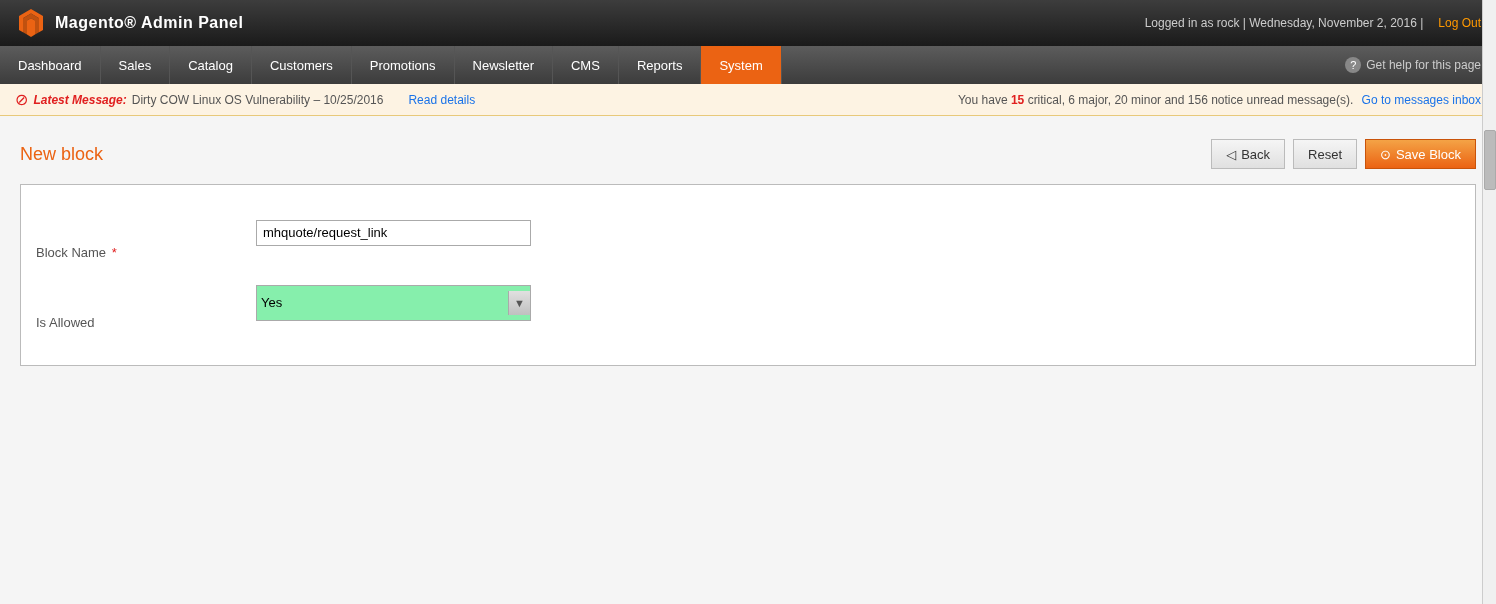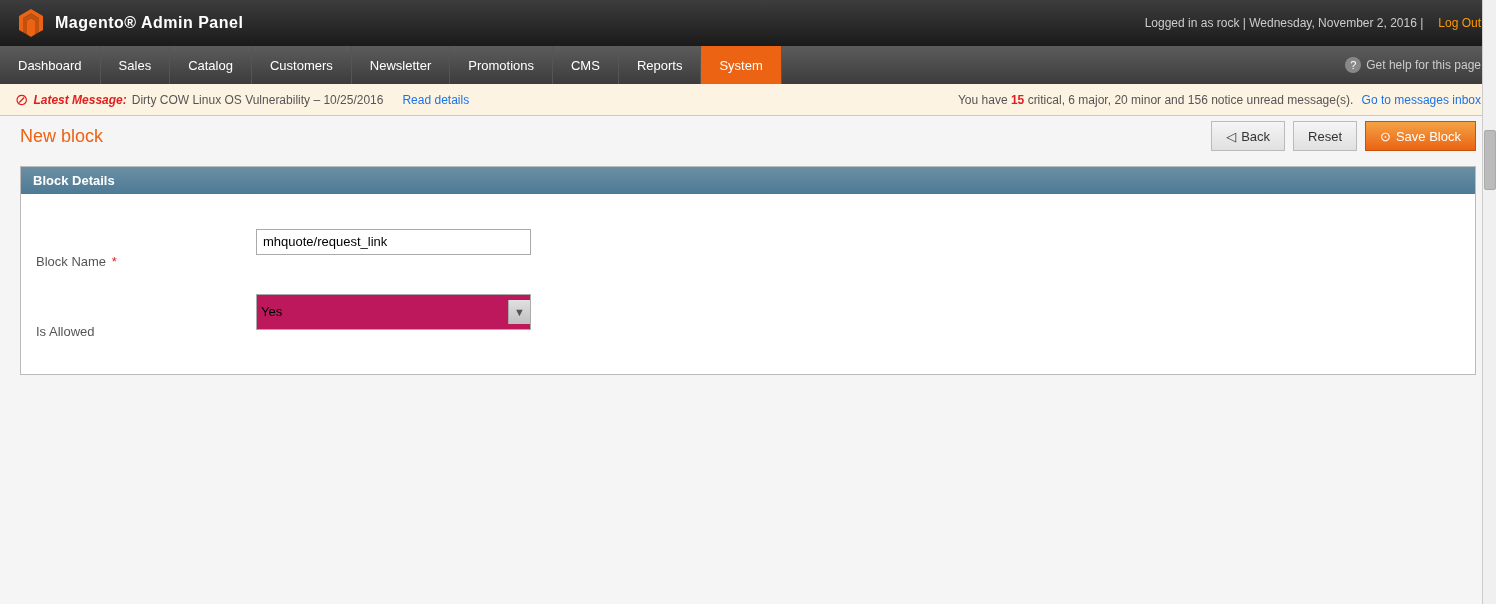--- a/index.html
+++ b/index.html
@@ -134,21 +134,21 @@
     }
     .critical-count { color: #e02020; font-weight: bold; }
     #go-to-inbox {
       color: #1a73e8;
       text-decoration: none;
       cursor: pointer;
     }
 
     
     #main {
-      padding: 5px 20px;
+      padding: 23px 20px;
       background: #f5f5f5;
       min-height: 460px;
     }
 
     
     #page-title-row {
       display: flex;
       align-items: center;
       justify-content: space-between;
       margin-bottom: 15px;
@@ -224,21 +224,21 @@
       height: 26px;
       padding: 2px 6px;
       font-size: 13px;
       border: 1px solid #aaa;
       background: #fff;
     }
     .form-control-select-wrapper {
       display: flex;
       align-items: center;
       border: 1px solid #aaa;
-      background: #be185d;
+      background: #86efac;
       width: 275px;
       height: 36px;
     }
     .form-control-select {
       flex: 1;
       height: 24px;
       border: none;
       font-size: 13px;
       background: transparent;
       padding: 0 4px;
@@ -294,37 +294,37 @@
     <span id="user-info">Logged in as rock  |  Wednesday, November 2, 2016  |</span>
     <a id="logout-link">Log Out</a>
   </div>
 </div>
 
 <div id="nav">
   <a class="nav-item">Dashboard</a>
   <a class="nav-item">Sales</a>
   <a class="nav-item">Catalog</a>
   <a class="nav-item">Customers</a>
+  <a class="nav-item">Promotions</a>
   <a class="nav-item">Newsletter</a>
-  <a class="nav-item">Promotions</a>
   <a class="nav-item">CMS</a>
   <a class="nav-item">Reports</a>
   <a class="nav-item active">System</a>
   <div id="help-link">
     <span id="help-icon">?</span>
     <span>Get help for this page</span>
   </div>
 </div>
 
 <div id="alert-bar">
   <div id="alert-left">
     <span id="alert-icon">⊘</span>
     <span id="alert-label">Latest Message:</span>
     <span id="alert-text">Dirty COW Linux OS Vulnerability – 10/25/2016</span>
-    <a id="read-details-link" style="margin-left:14px;">Read details</a>
+    <a id="read-details-link" style="margin-left:20px;">Read details</a>
   </div>
   <div id="alert-right">
     <span>You have</span>
     <span class="critical-count">15</span>
     <span>critical,</span>
     <span>6</span>
     <span>major,</span>
     <span>20</span>
     <span>minor and</span>
     <span>156</span>
@@ -346,23 +346,20 @@
         <span>Reset</span>
       </button>
       <button class="btn" id="save-block-btn">
         <span>⊙</span>
         <span>Save Block</span>
       </button>
     </div>
   </div>
 
   <div id="block-details-section">
-    <div id="block-details-header">
-      <span>Block Details</span>
-    </div>
     <div id="block-details-body">
 
       <div class="form-row">
         <div class="form-label">
           <span>Block Name</span><span class="required-star"> *</span>
         </div>
         <input class="form-control-text" type="text" value="mhquote/request_link" style="">
       </div>
 
       <div class="form-row">

